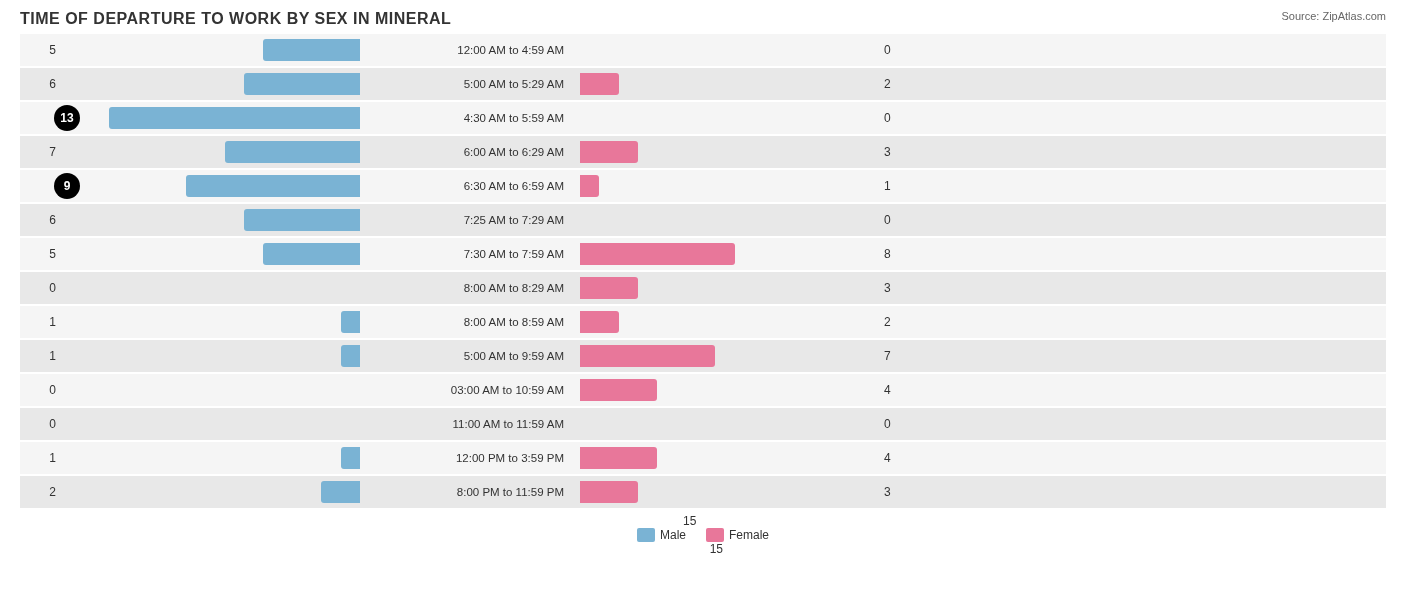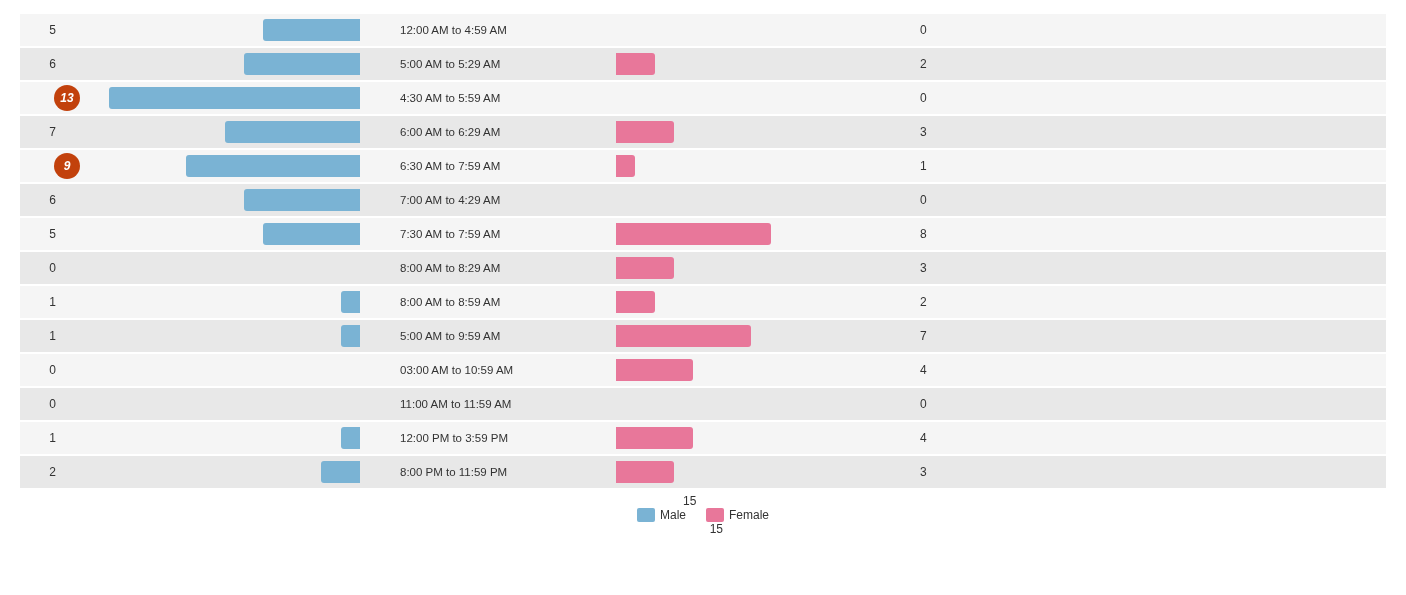--- a/index.html
+++ b/index.html
@@ -62,26 +62,25 @@
       align-items: center;
       flex-shrink: 0;
     }
     .bar-male {
       height: 22px;
       background: #7ab3d4;
       border-radius: 3px 0 0 3px;
     }
     .label-center {
       width: 220px;
-      text-align: left;
+      text-align: right;
       font-size: 11.5px;
       color: #333;
       flex-shrink: 0;
-      padding: 0 4px;
-      margin-left: 36px;
+      padding: 0 16px;
     }
     .right-bar-area {
       width: 300px;
       display: flex;
       justify-content: flex-start;
       align-items: center;
       flex-shrink: 0;
     }
     .bar-female {
       height: 22px;
@@ -90,34 +89,33 @@
     }
     .right-value {
       width: 30px;
       text-align: left;
       font-size: 12px;
       color: #333;
       padding-left: 4px;
       flex-shrink: 0;
     }
     .highlighted-left {
-      background: #c2410c;
+      background: #000000;
       color: #fff;
       border-radius: 50%;
       width: 26px;
       height: 26px;
       display: inline-flex;
       align-items: center;
       justify-content: center;
       font-size: 12px;
       font-weight: bold;
       position: absolute;
       left: 34px;
       z-index: 2;
-      font-style: italic;
     }
     .chart-footer {
       display: flex;
       justify-content: space-between;
       align-items: center;
       margin-top: 6px;
       padding: 0 4px;
       flex-direction: column;
     }
     .footer-left {
@@ -146,20 +144,24 @@
       font-size: 12px;
       color: #333;
       width: 40px;
       text-align: right;
     }
   </style>
 </head>
 <body>
 
 <div class="chart-container">
+  <div style="position:relative;">
+    <div class="chart-title">TIME OF DEPARTURE TO WORK BY SEX IN MINERAL</div>
+    <div class="source-text">Source: ZipAtlas.com</div>
+  </div>
   <div class="chart-area" id="chart-rows-container">
   <div class="chart-row">
       <div class="left-value">5</div>
 
       <div class="left-bar-area">
         <div class="bar-male" style="width:97px;"></div>
       </div>
       <div class="label-center">12:00 AM to 4:59 AM</div>
       <div class="right-bar-area">
         <div class="bar-female" style="width:0px;"></div>
@@ -201,33 +203,33 @@
         <div class="bar-female" style="width:58px;"></div>
       </div>
       <div class="right-value">3</div>
     </div>
       <div class="chart-row">
       <div class="left-value"></div>
       <div class="highlighted-left">9</div>
       <div class="left-bar-area">
         <div class="bar-male" style="width:174px;"></div>
       </div>
-      <div class="label-center">6:30 AM to 7:59 AM</div>
+      <div class="label-center">6:30 AM to 6:59 AM</div>
       <div class="right-bar-area">
         <div class="bar-female" style="width:19px;"></div>
       </div>
       <div class="right-value">1</div>
     </div>
       <div class="chart-row">
       <div class="left-value">6</div>
 
       <div class="left-bar-area">
         <div class="bar-male" style="width:116px;"></div>
       </div>
-      <div class="label-center">7:00 AM to 4:29 AM</div>
+      <div class="label-center">7:25 AM to 7:29 AM</div>
       <div class="right-bar-area">
         <div class="bar-female" style="width:0px;"></div>
       </div>
       <div class="right-value">0</div>
     </div>
       <div class="chart-row">
       <div class="left-value">5</div>
 
       <div class="left-bar-area">
         <div class="bar-male" style="width:97px;"></div>

